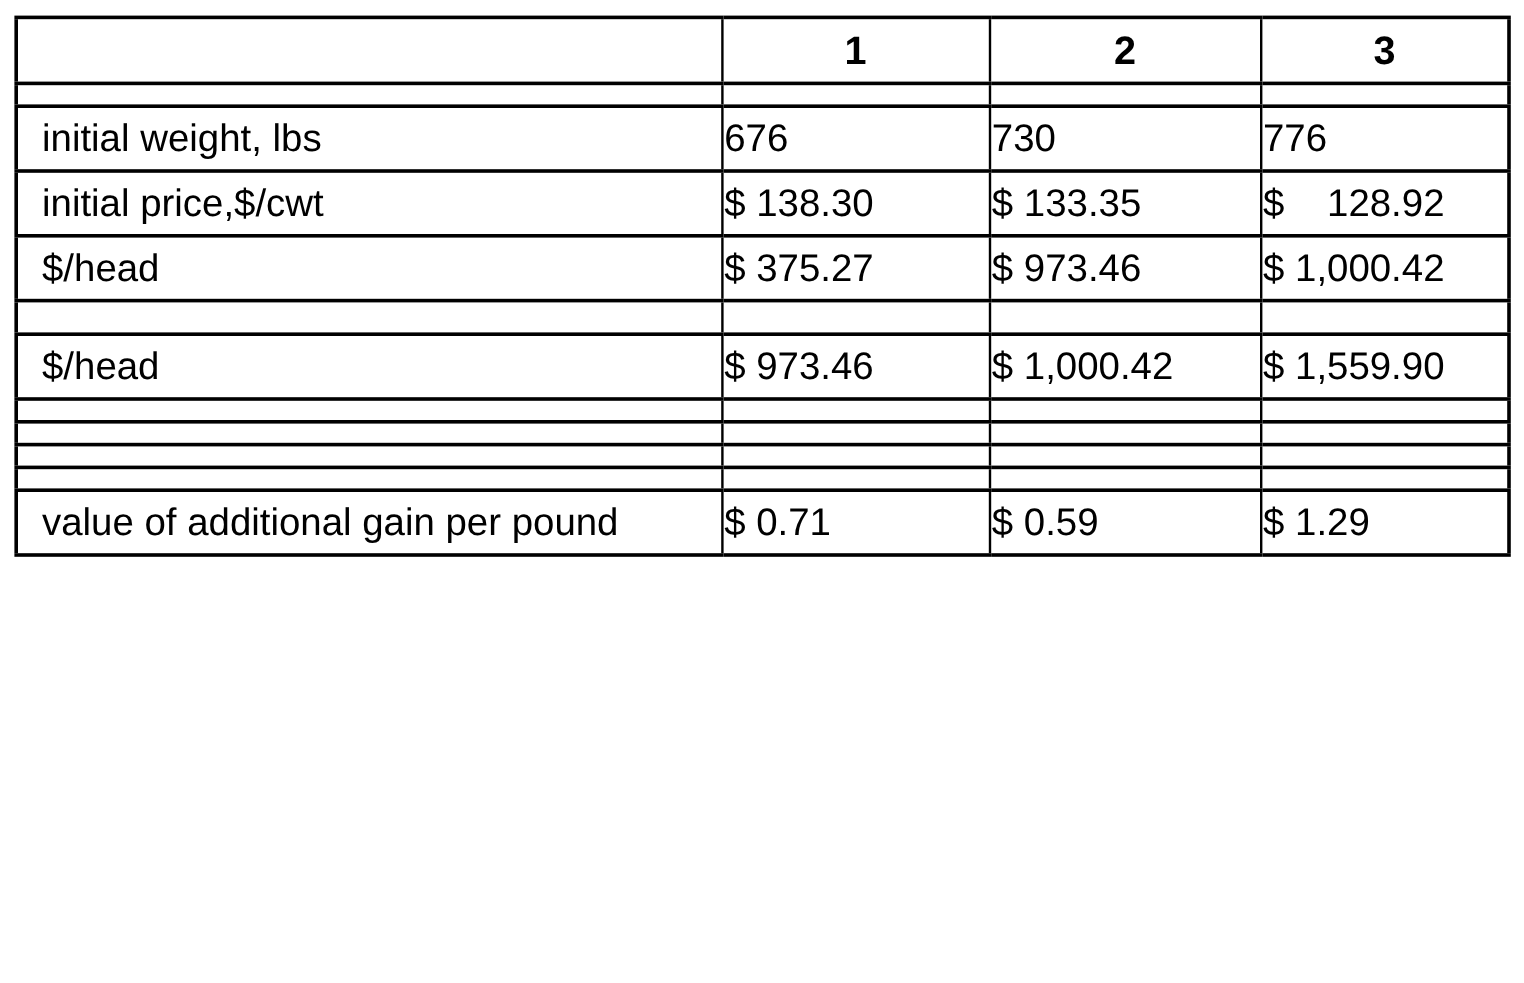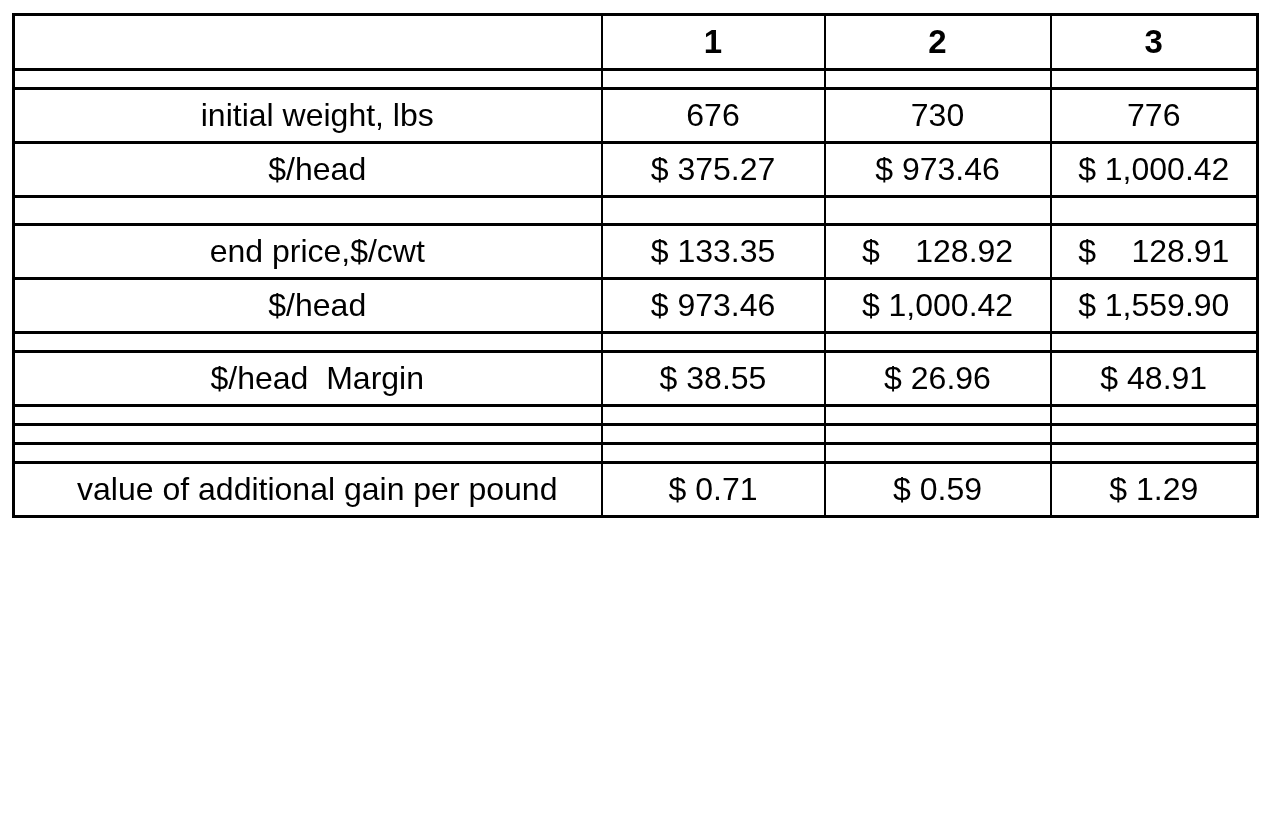--- a/index.html
+++ b/index.html
@@ -29,27 +29,27 @@
     border-bottom-width: 3px;
     vertical-align: middle;
     overflow: hidden;
   }
   tr.header-row td { height: 50px; }
   tr.data-row td   { height: 49px; }
   tr.spacer-row td { height: 14px; }
   tr.spacer-tall-row td { height: 23px; }
 
   td.label-cell {
-    text-align: center;
+    text-align: left;
     padding-left: 20px;
     font-size: 32px;
     white-space: pre;
   }
   td.value-cell {
-    text-align: center;
+    text-align: left;
     font-size: 32px;
     white-space: pre;
   }
   td.header-cell {
     text-align: center;
     font-size: 33px;
     font-weight: bold;
     white-space: pre;
   }
 </style>
@@ -79,63 +79,57 @@
         <td></td>
   </tr>
 
   <tr class="data-row">
     <td class="label-cell">initial weight, lbs</td>
     <td class="value-cell">676</td>
     <td class="value-cell">730</td>
     <td class="value-cell">776</td>
   </tr>
 
+  <tr class="data-row">
+    <td class="label-cell">initial price,$/cwt</td>
+    <td class="value-cell">$ 138.30</td>
+    <td class="value-cell">$ 133.35</td>
+    <td class="value-cell">$    128.92</td>
+  </tr>
 
   <tr class="data-row">
     <td class="label-cell">$/head</td>
     <td class="value-cell">$ 375.27</td>
     <td class="value-cell">$ 973.46</td>
     <td class="value-cell">$ 1,000.42</td>
   </tr>
 
   <tr class="spacer-tall-row">
     <td></td>
         <td></td>
         <td></td>
         <td></td>
   </tr>
 
 
-  <tr class="data-row">
-    <td class="label-cell">end price,$/cwt</td>
-    <td class="value-cell">$ 133.35</td>
-    <td class="value-cell">$    128.92</td>
-    <td class="value-cell">$    128.91</td>
-  </tr>
 
   <tr class="data-row">
     <td class="label-cell">$/head</td>
     <td class="value-cell">$ 973.46</td>
     <td class="value-cell">$ 1,000.42</td>
     <td class="value-cell">$ 1,559.90</td>
   </tr>
 
   <tr class="spacer-row">
     <td></td>
         <td></td>
         <td></td>
         <td></td>
   </tr>
 
-  <tr class="data-row">
-    <td class="label-cell">$/head  Margin</td>
-    <td class="value-cell">$ 38.55</td>
-    <td class="value-cell">$ 26.96</td>
-    <td class="value-cell">$ 48.91</td>
-  </tr>
 
   <tr class="spacer-row">
     <td></td>
         <td></td>
         <td></td>
         <td></td>
   </tr>
 
 
 

